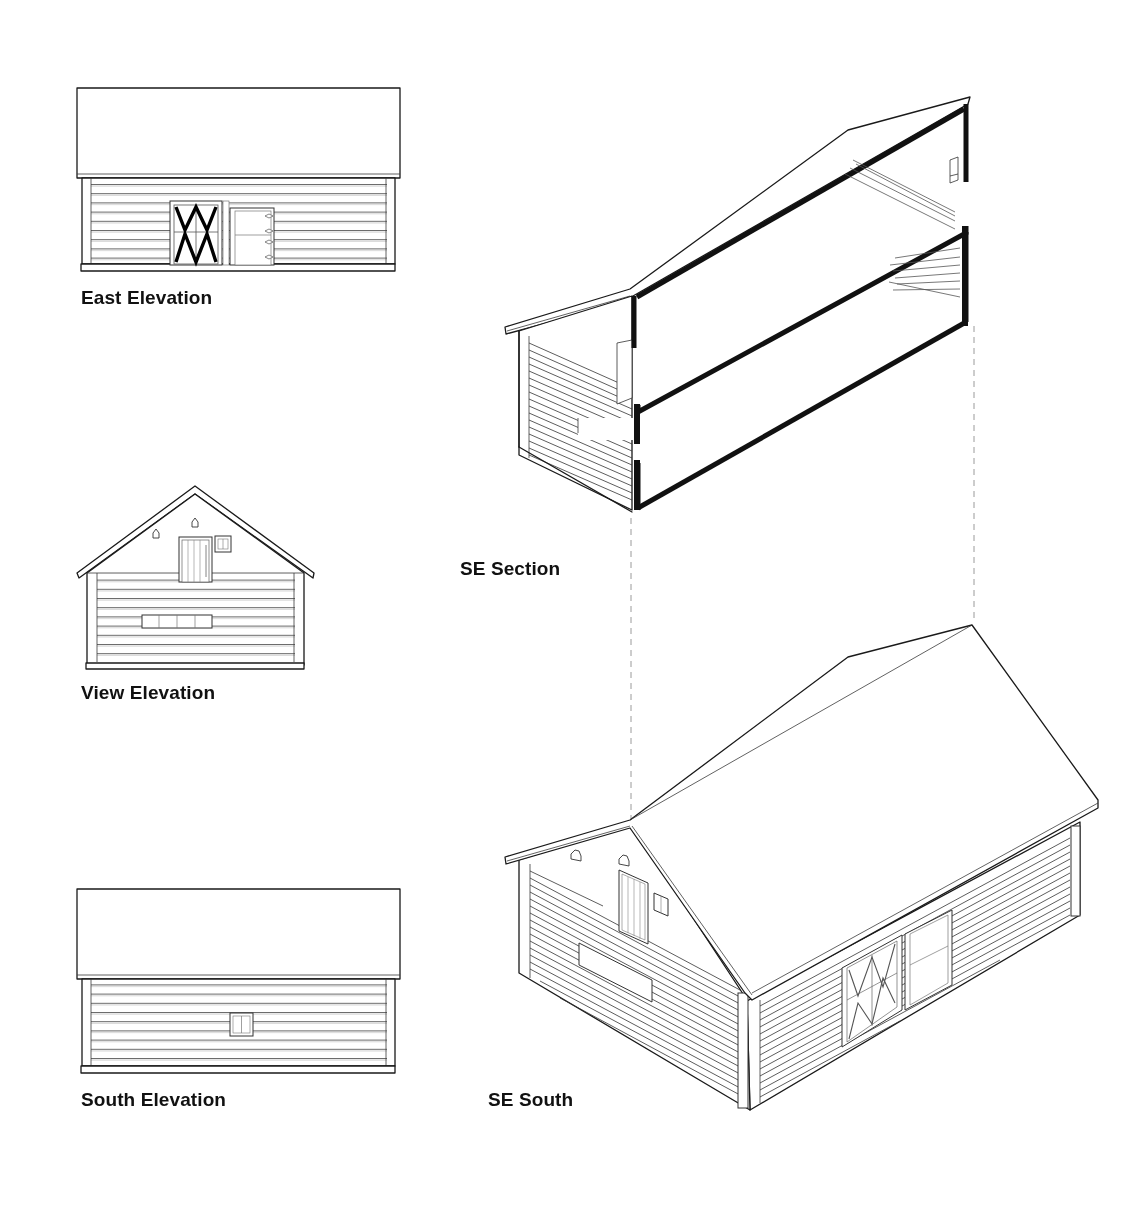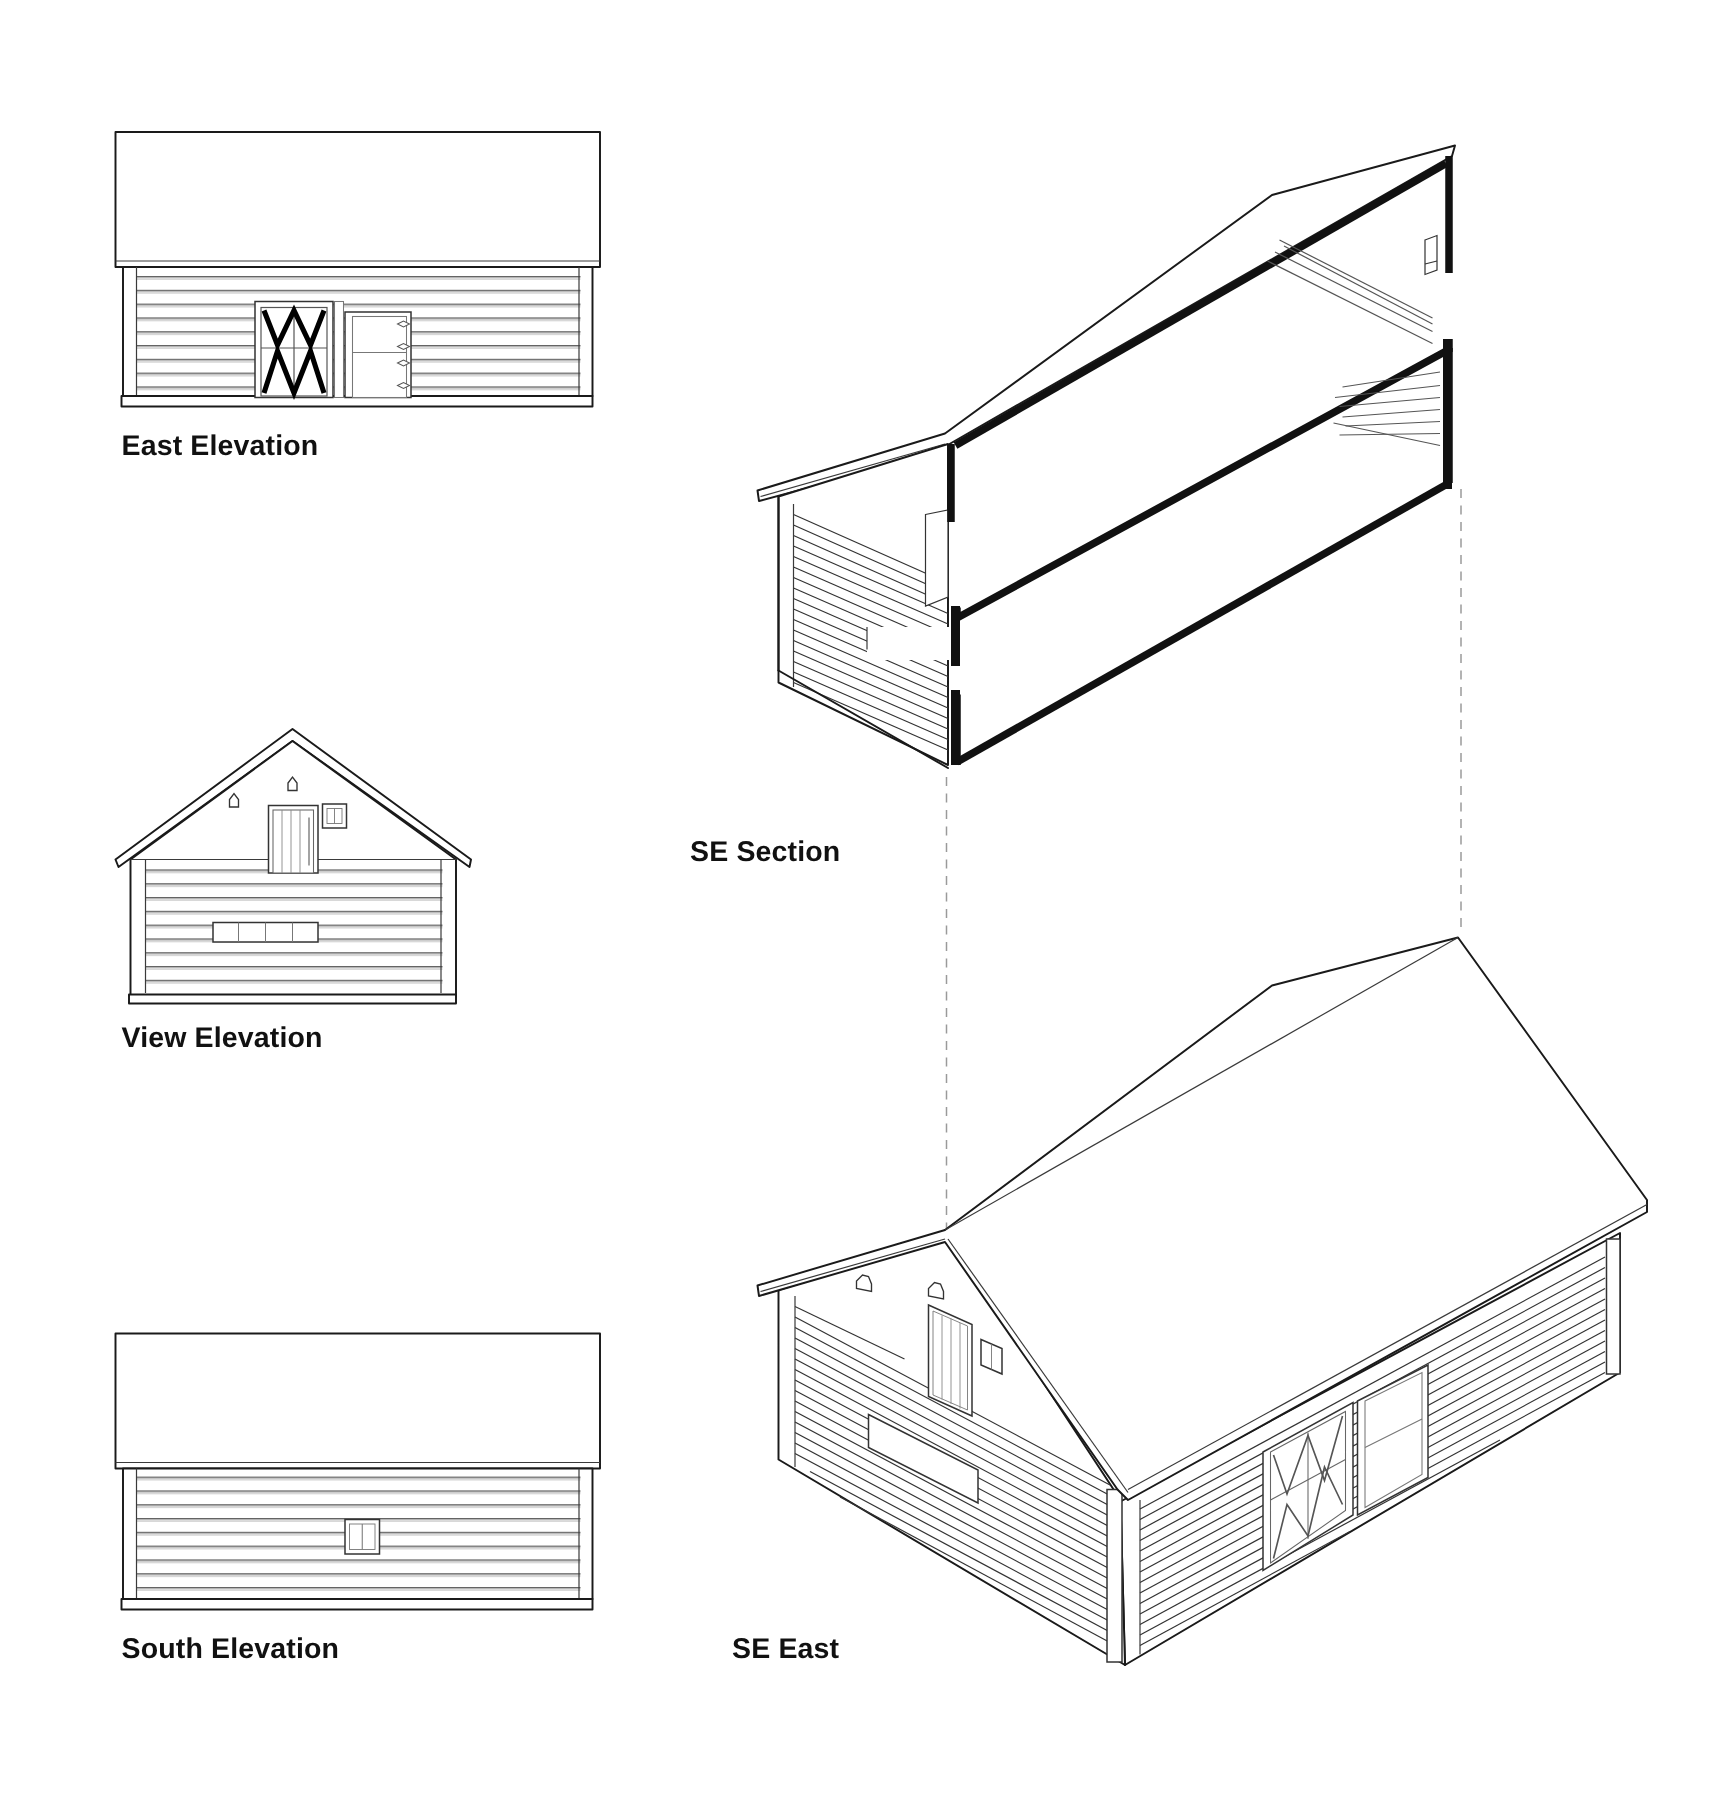--- a/index.html
+++ b/index.html
@@ -268,15 +268,15 @@
       <polygon points="910,934 948,915 948,983 910,1005" fill="#fff" stroke="#777" stroke-width="0.7"></polygon>
       <line x1="910" y1="965" x2="948" y2="946" stroke="#777" stroke-width="0.7"></line>
     </g>
   </g>
 </svg>
 
 <div class="label" style="left:81px; top:287px;">East Elevation</div>
 <div class="label" style="left:81px; top:682px;">View Elevation</div>
 <div class="label" style="left:81px; top:1089px;">South Elevation</div>
 <div class="label" style="left:460px; top:558px;">SE Section</div>
-<div class="label" style="left:488px; top:1089px;">SE East</div>
+<div class="label" style="left:488px; top:1089px;">SE South</div>
 
 </div>
 
 </body></html>

